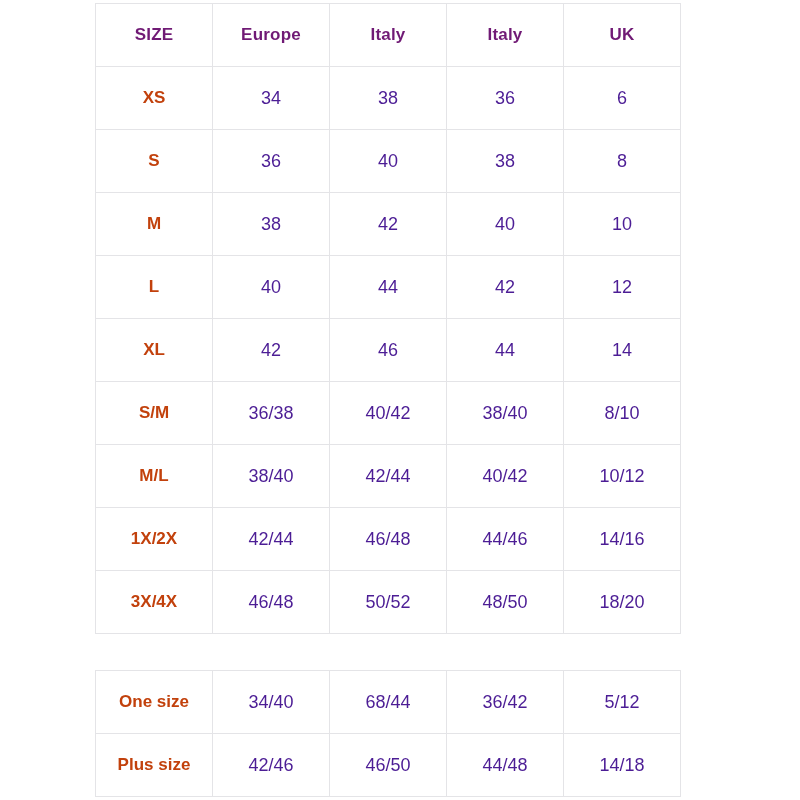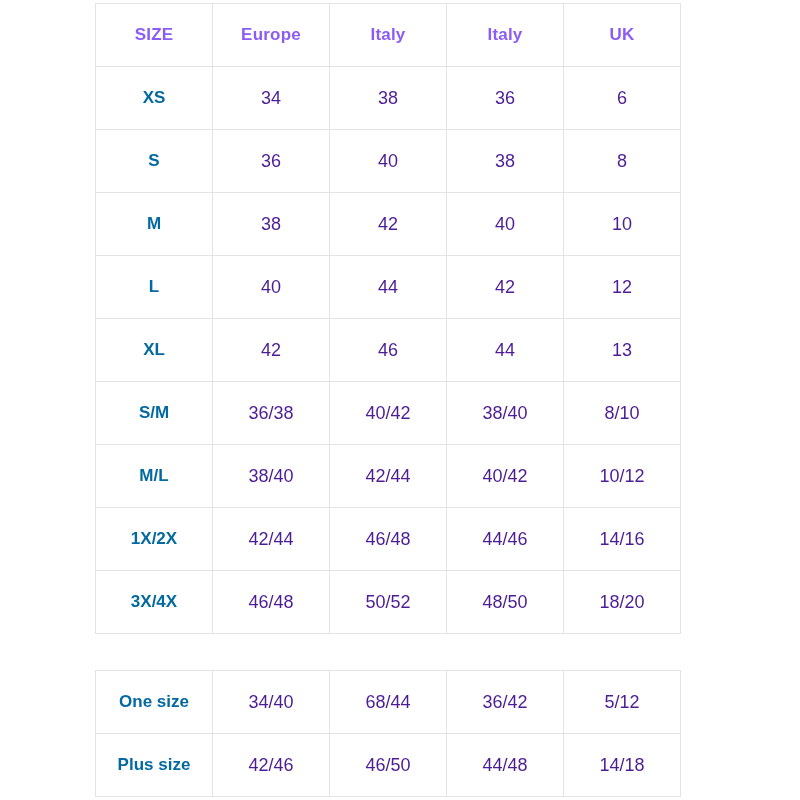--- a/index.html
+++ b/index.html
@@ -28,32 +28,32 @@
     border: 1px solid #e4e4e7;
     height: 62px;
     text-align: center;
     vertical-align: middle;
     padding: 0;
     background: #ffffff;
   }
   th {
     font-size: 17px;
     font-weight: 700;
-    color: #8b5cf6;
+    color: #701a75;
     letter-spacing: 0.2px;
   }
   td {
     font-size: 18px;
     font-weight: 400;
     color: #4c1d95;
   }
   td.rowlabel {
     font-size: 17px;
     font-weight: 700;
-    color: #0369a1;
+    color: #c2410c;
     margin-top: 17px;
   }
   table.special-table {
     margin-top: 36px;
   }
 </style>
 </head>
 <body>
 
 <div class="tables-wrap">
@@ -95,21 +95,21 @@
         <td>40</td>
         <td>44</td>
         <td>42</td>
         <td>12</td>
       </tr>
       <tr>
         <td class="rowlabel">XL</td>
         <td>42</td>
         <td>46</td>
         <td>44</td>
-        <td>13</td>
+        <td>14</td>
       </tr>
       <tr>
         <td class="rowlabel">S/M</td>
         <td>36/38</td>
         <td>40/42</td>
         <td>38/40</td>
         <td>8/10</td>
       </tr>
       <tr>
         <td class="rowlabel">M/L</td>

